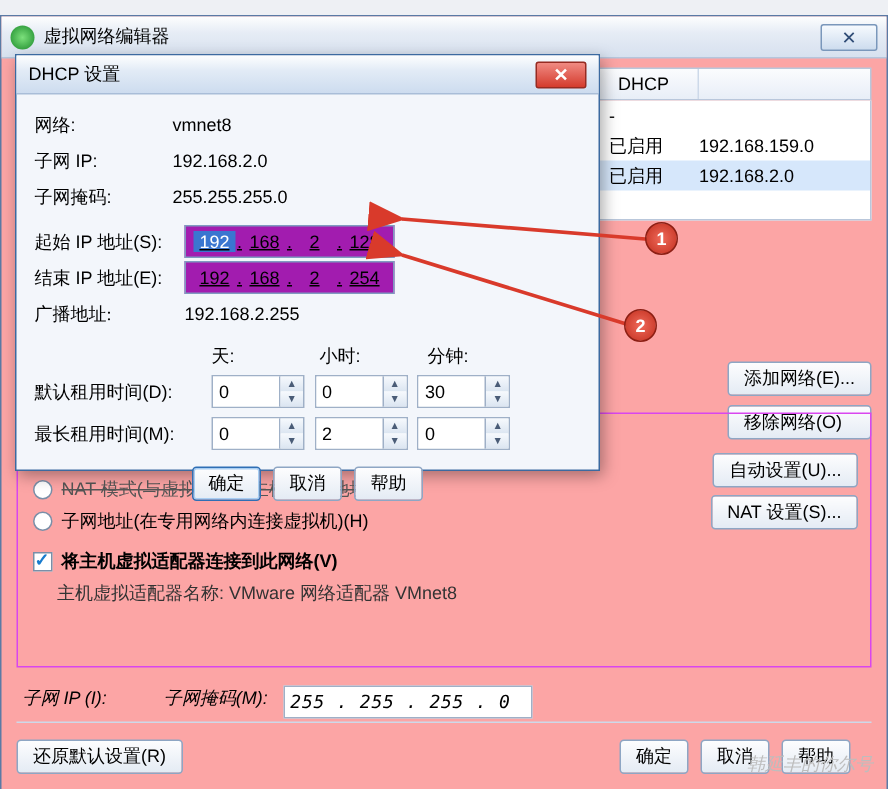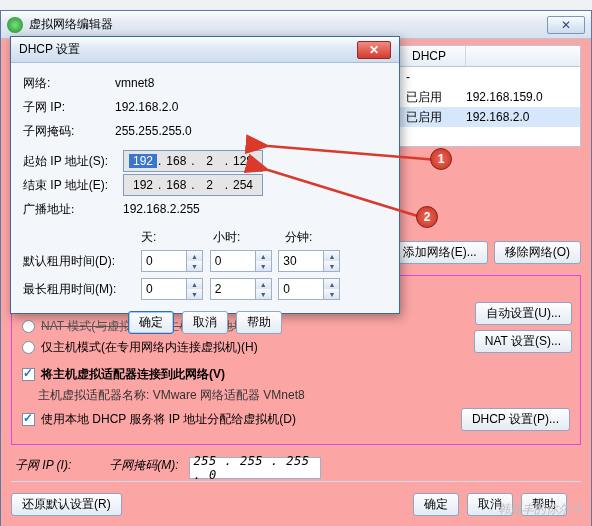--- a/index.html
+++ b/index.html
@@ -19,34 +19,34 @@
   .trow { display:flex; height:20px; align-items:center; }
   .trow .c-dhcp{ position:absolute; left:394px;} .trow .c-sub{position:absolute;left:454px;}
   .gbox { border:1px solid #d946ef; padding:8px 10px 10px; margin:4px 0 10px; position:relative; }
   .row { display:flex; align-items:center; margin:4px 0; gap:6px; }
   .radio, .chk { width:13px;height:13px;border:1px solid #7a8fa8;background:#fff;display:inline-block;position:relative;}
   .radio{border-radius:50%;}
   .chk.checked::after{content:"✓";position:absolute;left:0;top:-3px;color:#187bcd;font-weight:bold;}
   .ipbox { border:1px solid #9fb0c7; background:#fff; height:22px; display:flex; align-items:center; padding:0 4px; font-family:Consolas,monospace; letter-spacing:0.5px;}
   .btn { background:linear-gradient(#fdfdfe,#e4ebf4); border:1px solid #8ea6c4; border-radius:3px; height:23px; padding:0 10px; display:inline-flex; align-items:center; cursor:default;}
   .btn-row { position:absolute; right:14px; bottom:8px; display:flex; gap:8px;}
-  .add-rem { position:absolute; right:0; top:196px; display:flex; gap:6px;}
+  .add-rem { position:absolute; right:0; top:196px; display:flex; gap:6px;flex-direction:column;}
   .siderow { display:flex; align-items:flex-start; gap:10px; margin-top:8px;font-style:italic;}
   
   .dialog { position:absolute; left:10px; top:36px; width:390px; height:278px; background:#f3f6fb; border:1px solid #3c6aa0; box-shadow:2px 3px 10px rgba(0,0,0,.35);}
   .dlg-title { height:26px; background:linear-gradient(#fdfefe,#e2ebf6 40%,#cddcef); display:flex; align-items:center; padding:0 8px; border-bottom:1px solid #a9bdd8;}
   .dlg-close { margin-left:auto; width:34px;height:18px;border-radius:2px;background:linear-gradient(#f08a82,#d43b2d);border:1px solid #962b22;display:flex;align-items:center;justify-content:center;color:#fff;font-weight:bold;}
   .dlg-body { padding:8px 12px 8px;}
   .drow { display:flex; align-items:center; height:24px;}
   .drow .lab { width:92px; }
   .spin { display:flex; border:1px solid #9fb0c7; background:#fff; height:22px; width:62px;}
   .spin input { border:none; width:44px; padding:0 4px; outline:none;}
   .spin .arws { width:16px; border-left:1px solid #9fb0c7; display:flex; flex-direction:column;}
   .spin .arws span{flex:1;display:flex;align-items:center;justify-content:center;font-size:7px;color:#4a5c77;background:linear-gradient(#f6f9fd,#dbe5f1);}
-  .ipedit { border:1px solid #7f9bc0; background:#e5e5e5; height:22px; width:140px; display:flex; align-items:center; justify-content:center; font-family:Consolas,monospace;}
+  .ipedit { border:1px solid #7f9bc0; background:#a21caf; height:22px; width:140px; display:flex; align-items:center; justify-content:center; font-family:Consolas,monospace;text-decoration:underline;}
   .ipedit .oct{width:28px;text-align:center;} .ipedit .dot{padding:0 1px;}
   .ipedit.sel .oct.first{background:#3a76d0;color:#fff;}
   .dlg-btns { display:flex; gap:8px; justify-content:center; margin-top:10px;}
   .dlg-btns .btn.primary{ border:1px solid #2f6fb5; box-shadow:inset 0 0 0 1px #a8cdf2;}
   .badge { position:absolute; width:22px;height:22px;border-radius:50%;background:radial-gradient(#f06a5a,#c12e1e);color:#fff;display:flex;align-items:center;justify-content:center;font-weight:bold;border:1px solid #8c1f14;}
   svg.arrline{position:absolute;overflow:visible;}
   .watermark{position:absolute;right:10px;bottom:8px;color:#bdbdbd;font-style:italic;}
 </style>
 </head>
 <body>
@@ -83,41 +83,36 @@
     <div class="gbox" style="position:absolute;left:0;right:0;top:226px;height:170px;">
       <div style="position:absolute;right:8px;top:26px;" class="btn">自动设置(U)...</div>
       <div style="position:absolute;right:8px;top:54px;" class="btn">NAT 设置(S)...</div>
 
       <div class="row" style="margin-top:34px;">
         <span class="radio"></span>
         <span style="text-decoration:line-through;color:#555;">NAT 模式(与虚拟机共享主机的 IP 地址)(N)</span>
       </div>
       <div class="row">
         <span class="radio"></span>
-        <span>仅主机模式(在专用网络内连接虚拟机)(H)</span>
+        <span>子网地址(在专用网络内连接虚拟机)(H)</span>
       </div>
       <div class="row" style="margin-top:10px;font-weight:bold;">
         <span class="chk checked"></span>
         <span>将主机虚拟适配器连接到此网络(V)</span>
       </div>
       <div class="row" style="margin-left:16px;color:#333;">
         <span>主机虚拟适配器名称: VMware 网络适配器 VMnet8</span>
-      </div>
-      <div class="row">
-        <span class="chk checked"></span>
-        <span>使用本地 DHCP 服务将 IP 地址分配给虚拟机(D)</span>
-        <span class="btn" style="margin-left:auto;">DHCP 设置(P)...</span>
       </div>
     </div>
 
     <div class="siderow" style="position:absolute;left:4px;top:404px;">
       <span>子网 IP (I):</span>
       <span style="width:18px;"></span>
       <span>子网掩码(M):</span>
-      <span class="ipbox" style="width:132px;">255 . 255 . 255 .  0</span>
+      <span class="ipbox" style="width:166px;">255 . 255 . 255 .  0</span>
     </div>
 
     <div style="position:absolute;left:0;right:0;top:436px;border-top:1px solid #cdd9e9;"></div>
 
     <span class="btn" style="position:absolute;left:0;top:448px;">还原默认设置(R)</span>
     <div class="btn-row" style="bottom:auto;top:448px;">
       <span class="btn">确定</span>
       <span class="btn">取消</span>
       <span class="btn">帮助</span>
     </div>

